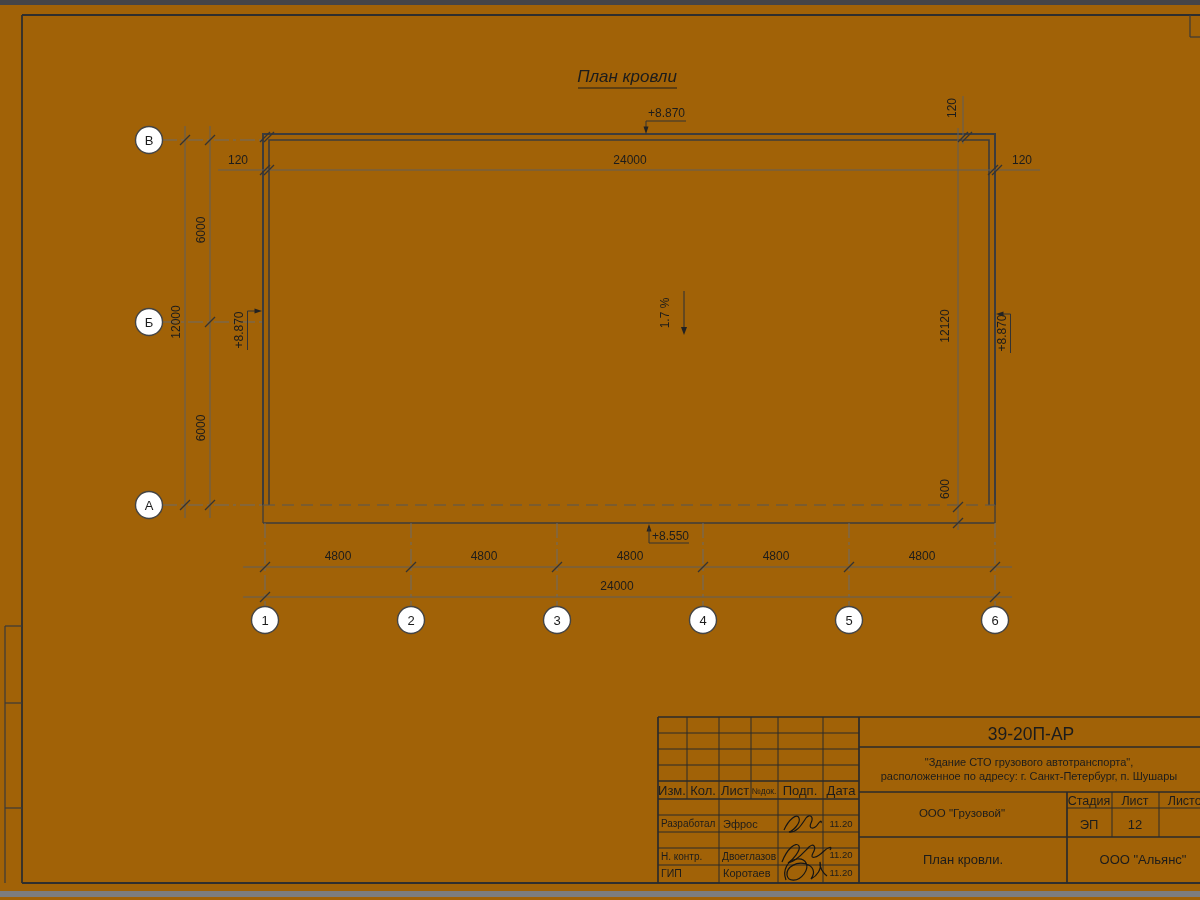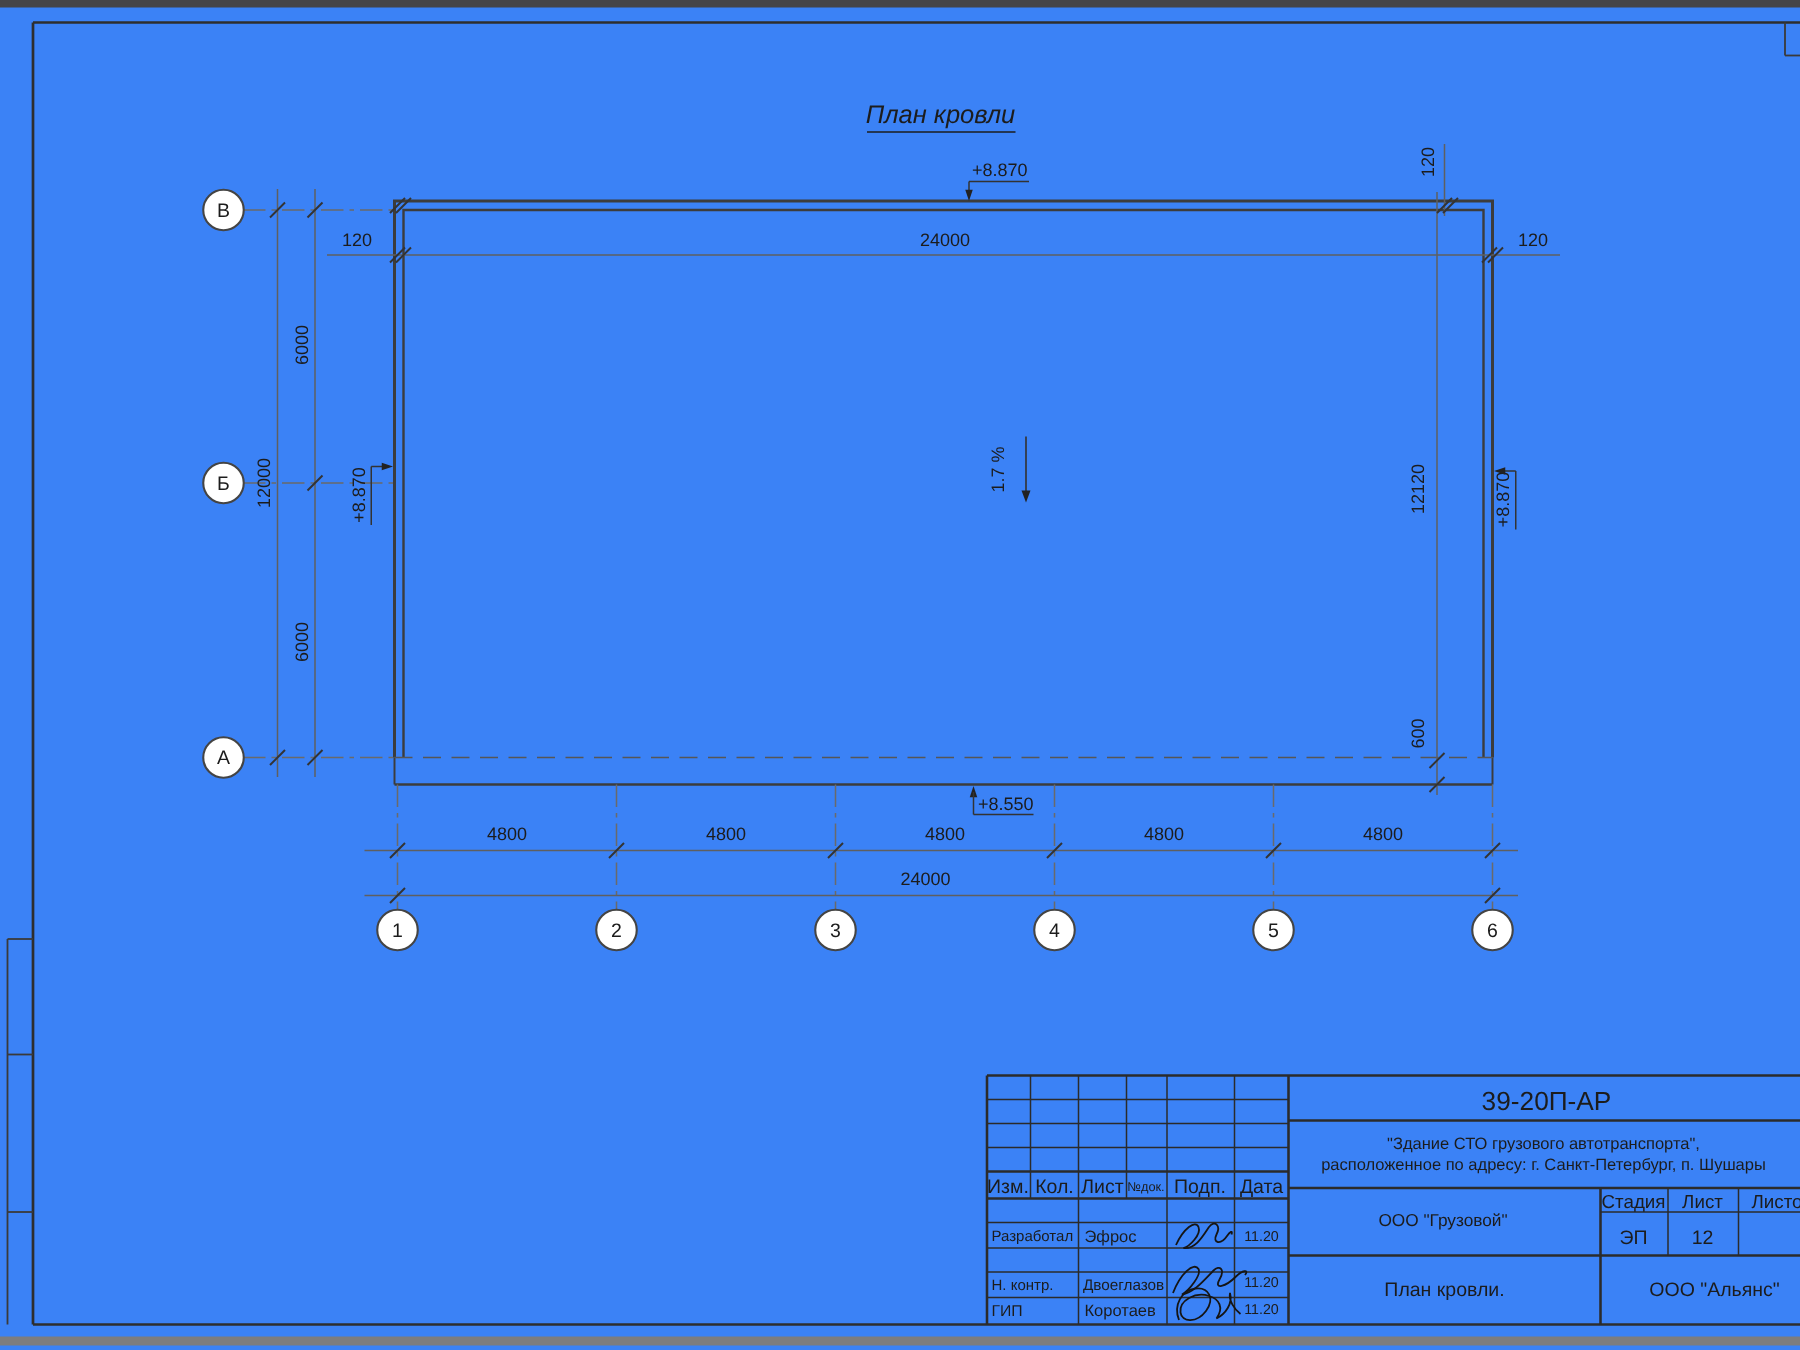--- a/index.html
+++ b/index.html
@@ -1,16 +1,16 @@
 <!DOCTYPE html>
 <html><head>
 <meta charset="utf-8">
 <style>
   html,body{margin:0;padding:0;background:#e8e8e8;}
-  .screen{position:relative;width:1200px;height:900px;background:#3b82f6;overflow:hidden;
+  .screen{position:relative;width:1200px;height:900px;background:#a16207;overflow:hidden;
           font-family:"Liberation Sans",sans-serif;}
   .edge-bar{position:absolute;left:0;width:1200px;background:#454548;}
   .edge-top{top:0;height:5px;}
   .edge-bottom{top:891px;height:6px;background:#7d7d7f;}
   svg text{fill:#1c1c1c;font-family:"Liberation Sans",sans-serif;}
   svg line,svg path,svg circle,svg rect{vector-effect:non-scaling-stroke;}
 </style>
 </head>
 <body>
 

